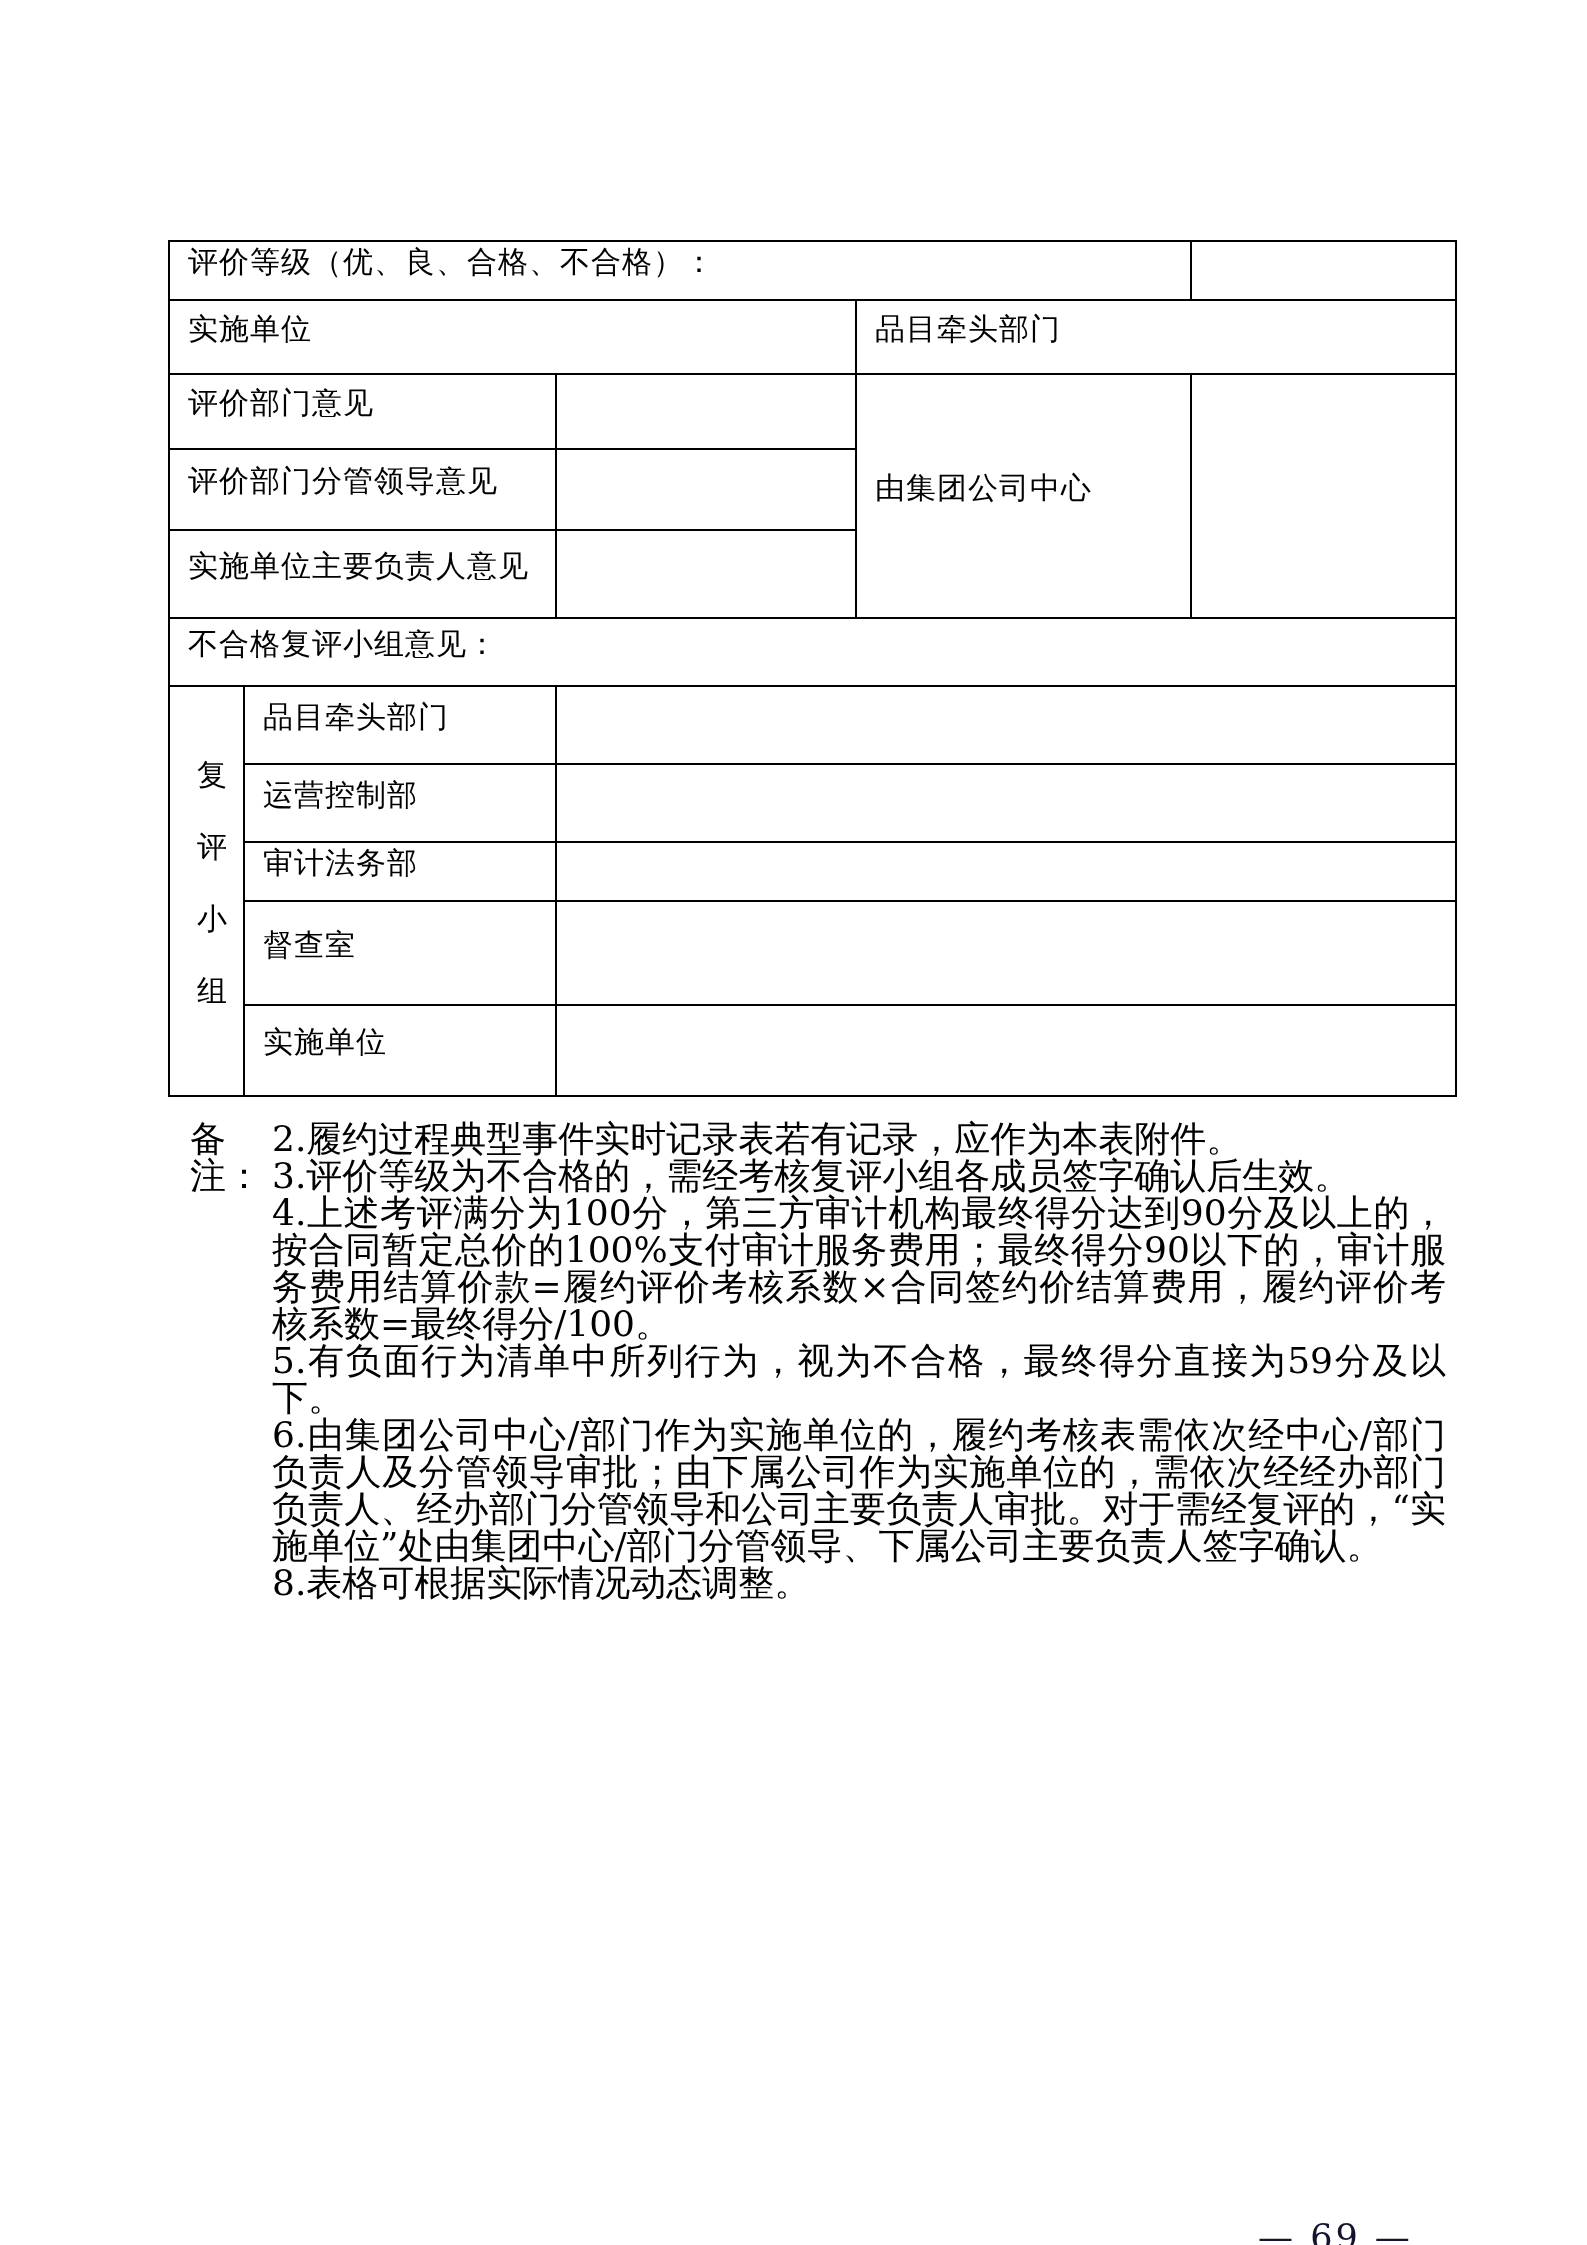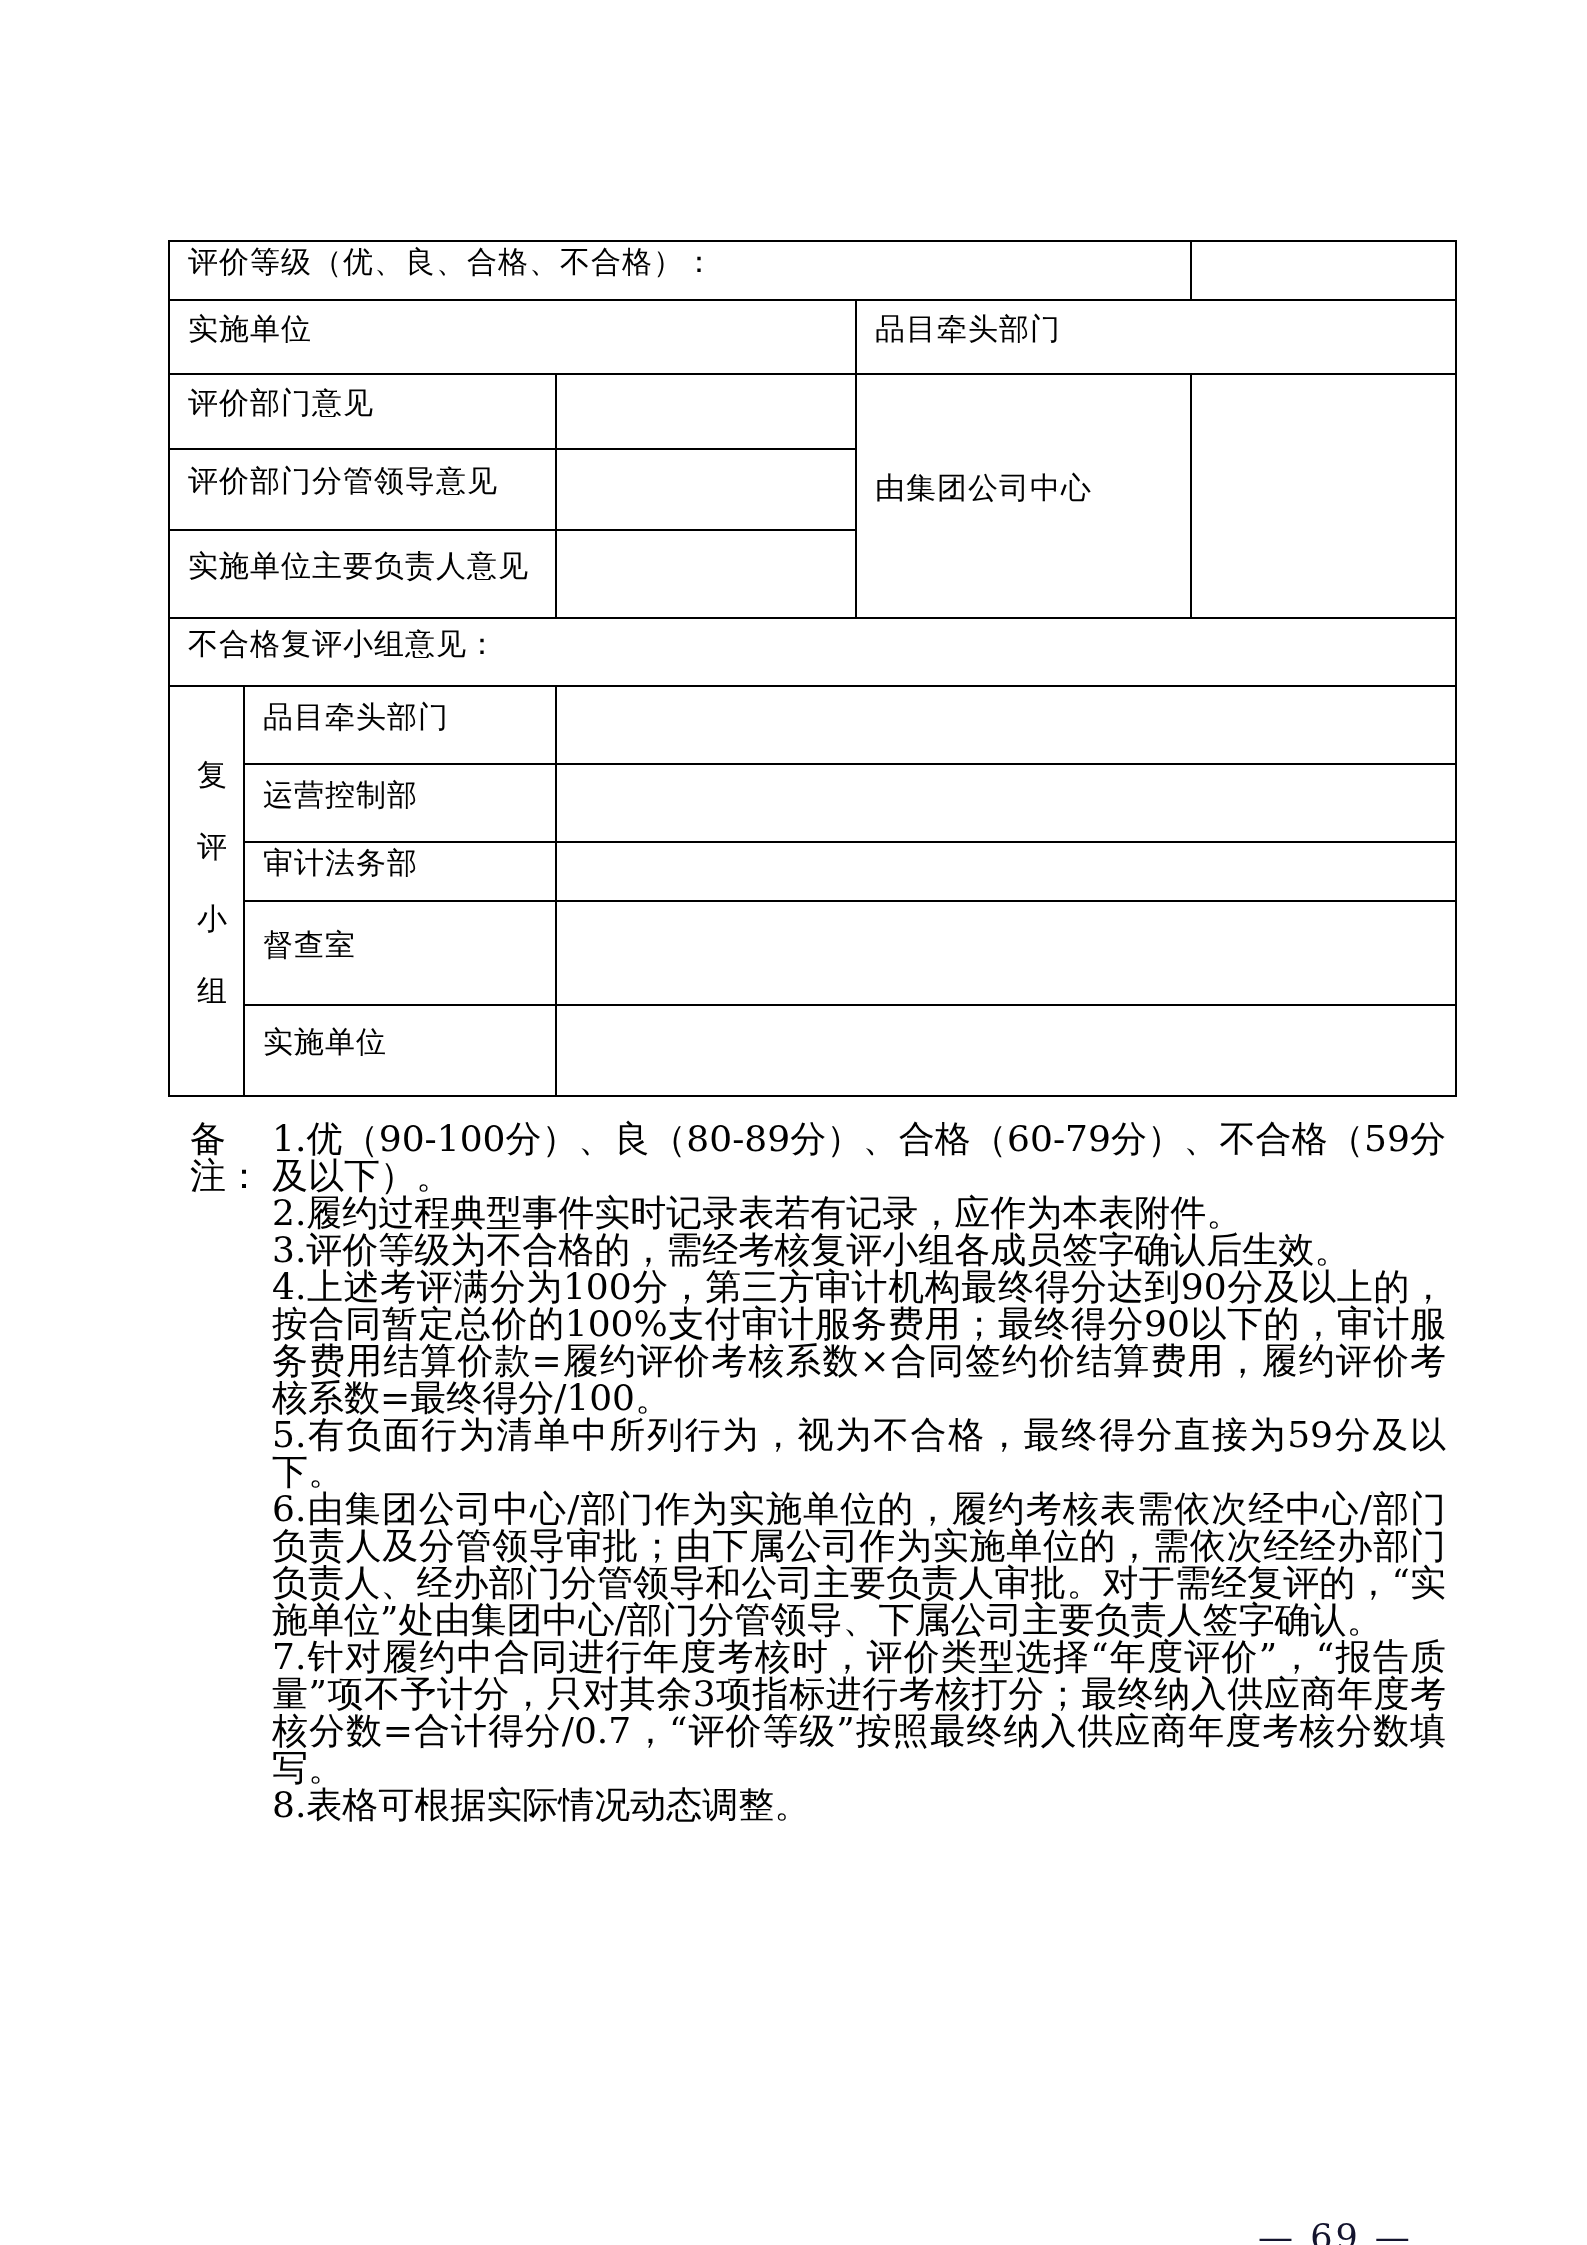--- a/index.html
+++ b/index.html
@@ -146,24 +146,22 @@
     <tr style="height:91px">
       <td>实施单位</td>
       <td colspan="3" class="blank"></td>
     </tr>
   </tbody>
 </table>
 
 <div class="notes">
   <div class="notes-label">备注：</div>
   <div class="notes-items">
-    <p>1.优（90-100分）、良（80-89分）、合格（60-79分）、不合格（59分及以下）。</p>
     <p>2.履约过程典型事件实时记录表若有记录，应作为本表附件。</p>
     <p>3.评价等级为不合格的，需经考核复评小组各成员签字确认后生效。</p>
     <p>4.上述考评满分为100分，第三方审计机构最终得分达到90分及以上的，按合同暂定总价的100%支付审计服务费用；最终得分90以下的，审计服务费用结算价款=履约评价考核系数×合同签约价结算费用，履约评价考核系数=最终得分/100。</p>
     <p>5.有负面行为清单中所列行为，视为不合格，最终得分直接为59分及以下。</p>
     <p>6.由集团公司中心/部门作为实施单位的，履约考核表需依次经中心/部门负责人及分管领导审批；由下属公司作为实施单位的，需依次经经办部门负责人、经办部门分管领导和公司主要负责人审批。对于需经复评的，“实施单位”处由集团中心/部门分管领导、下属公司主要负责人签字确认。</p>
-    <p>7.针对履约中合同进行年度考核时，评价类型选择“年度评价”，“报告质量”项不予计分，只对其余3项指标进行考核打分；最终纳入供应商年度考核分数=合计得分/0.7，“评价等级”按照最终纳入供应商年度考核分数填写。</p>
     <p>8.表格可根据实际情况动态调整。</p>
   </div>
 </div>
 
 <div class="page-num">— 69 —</div>
 
 </body></html>

